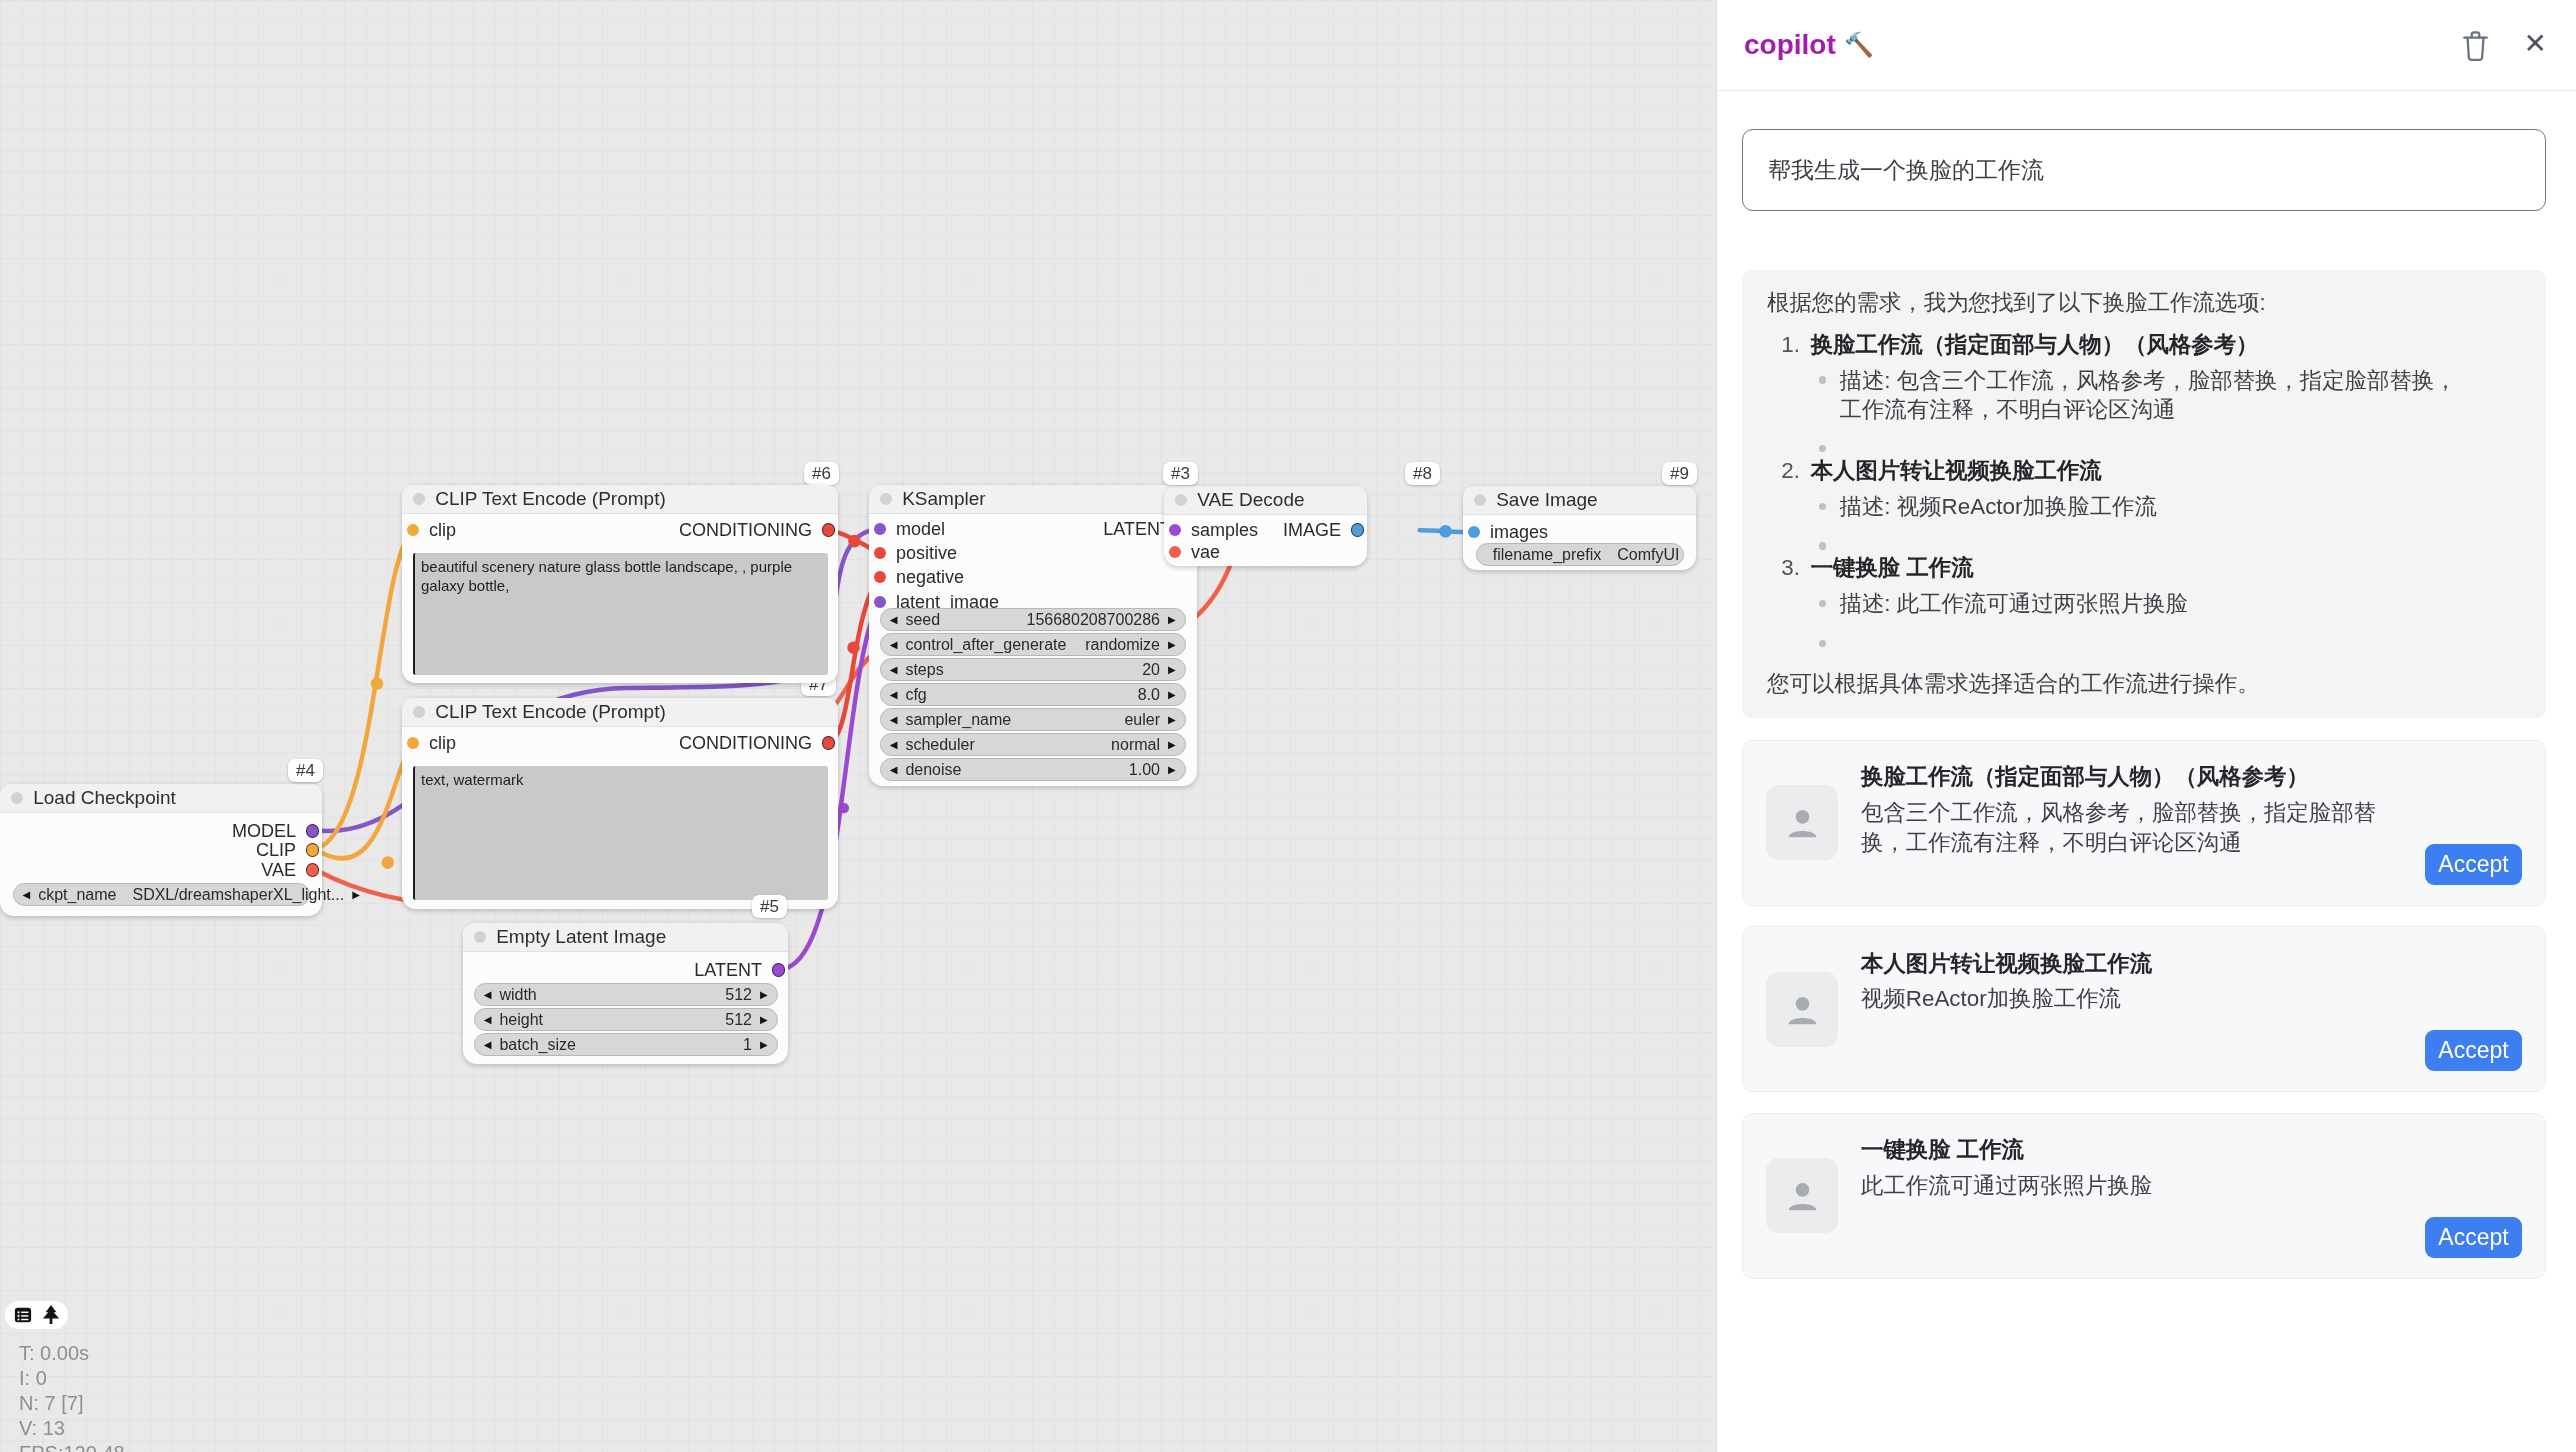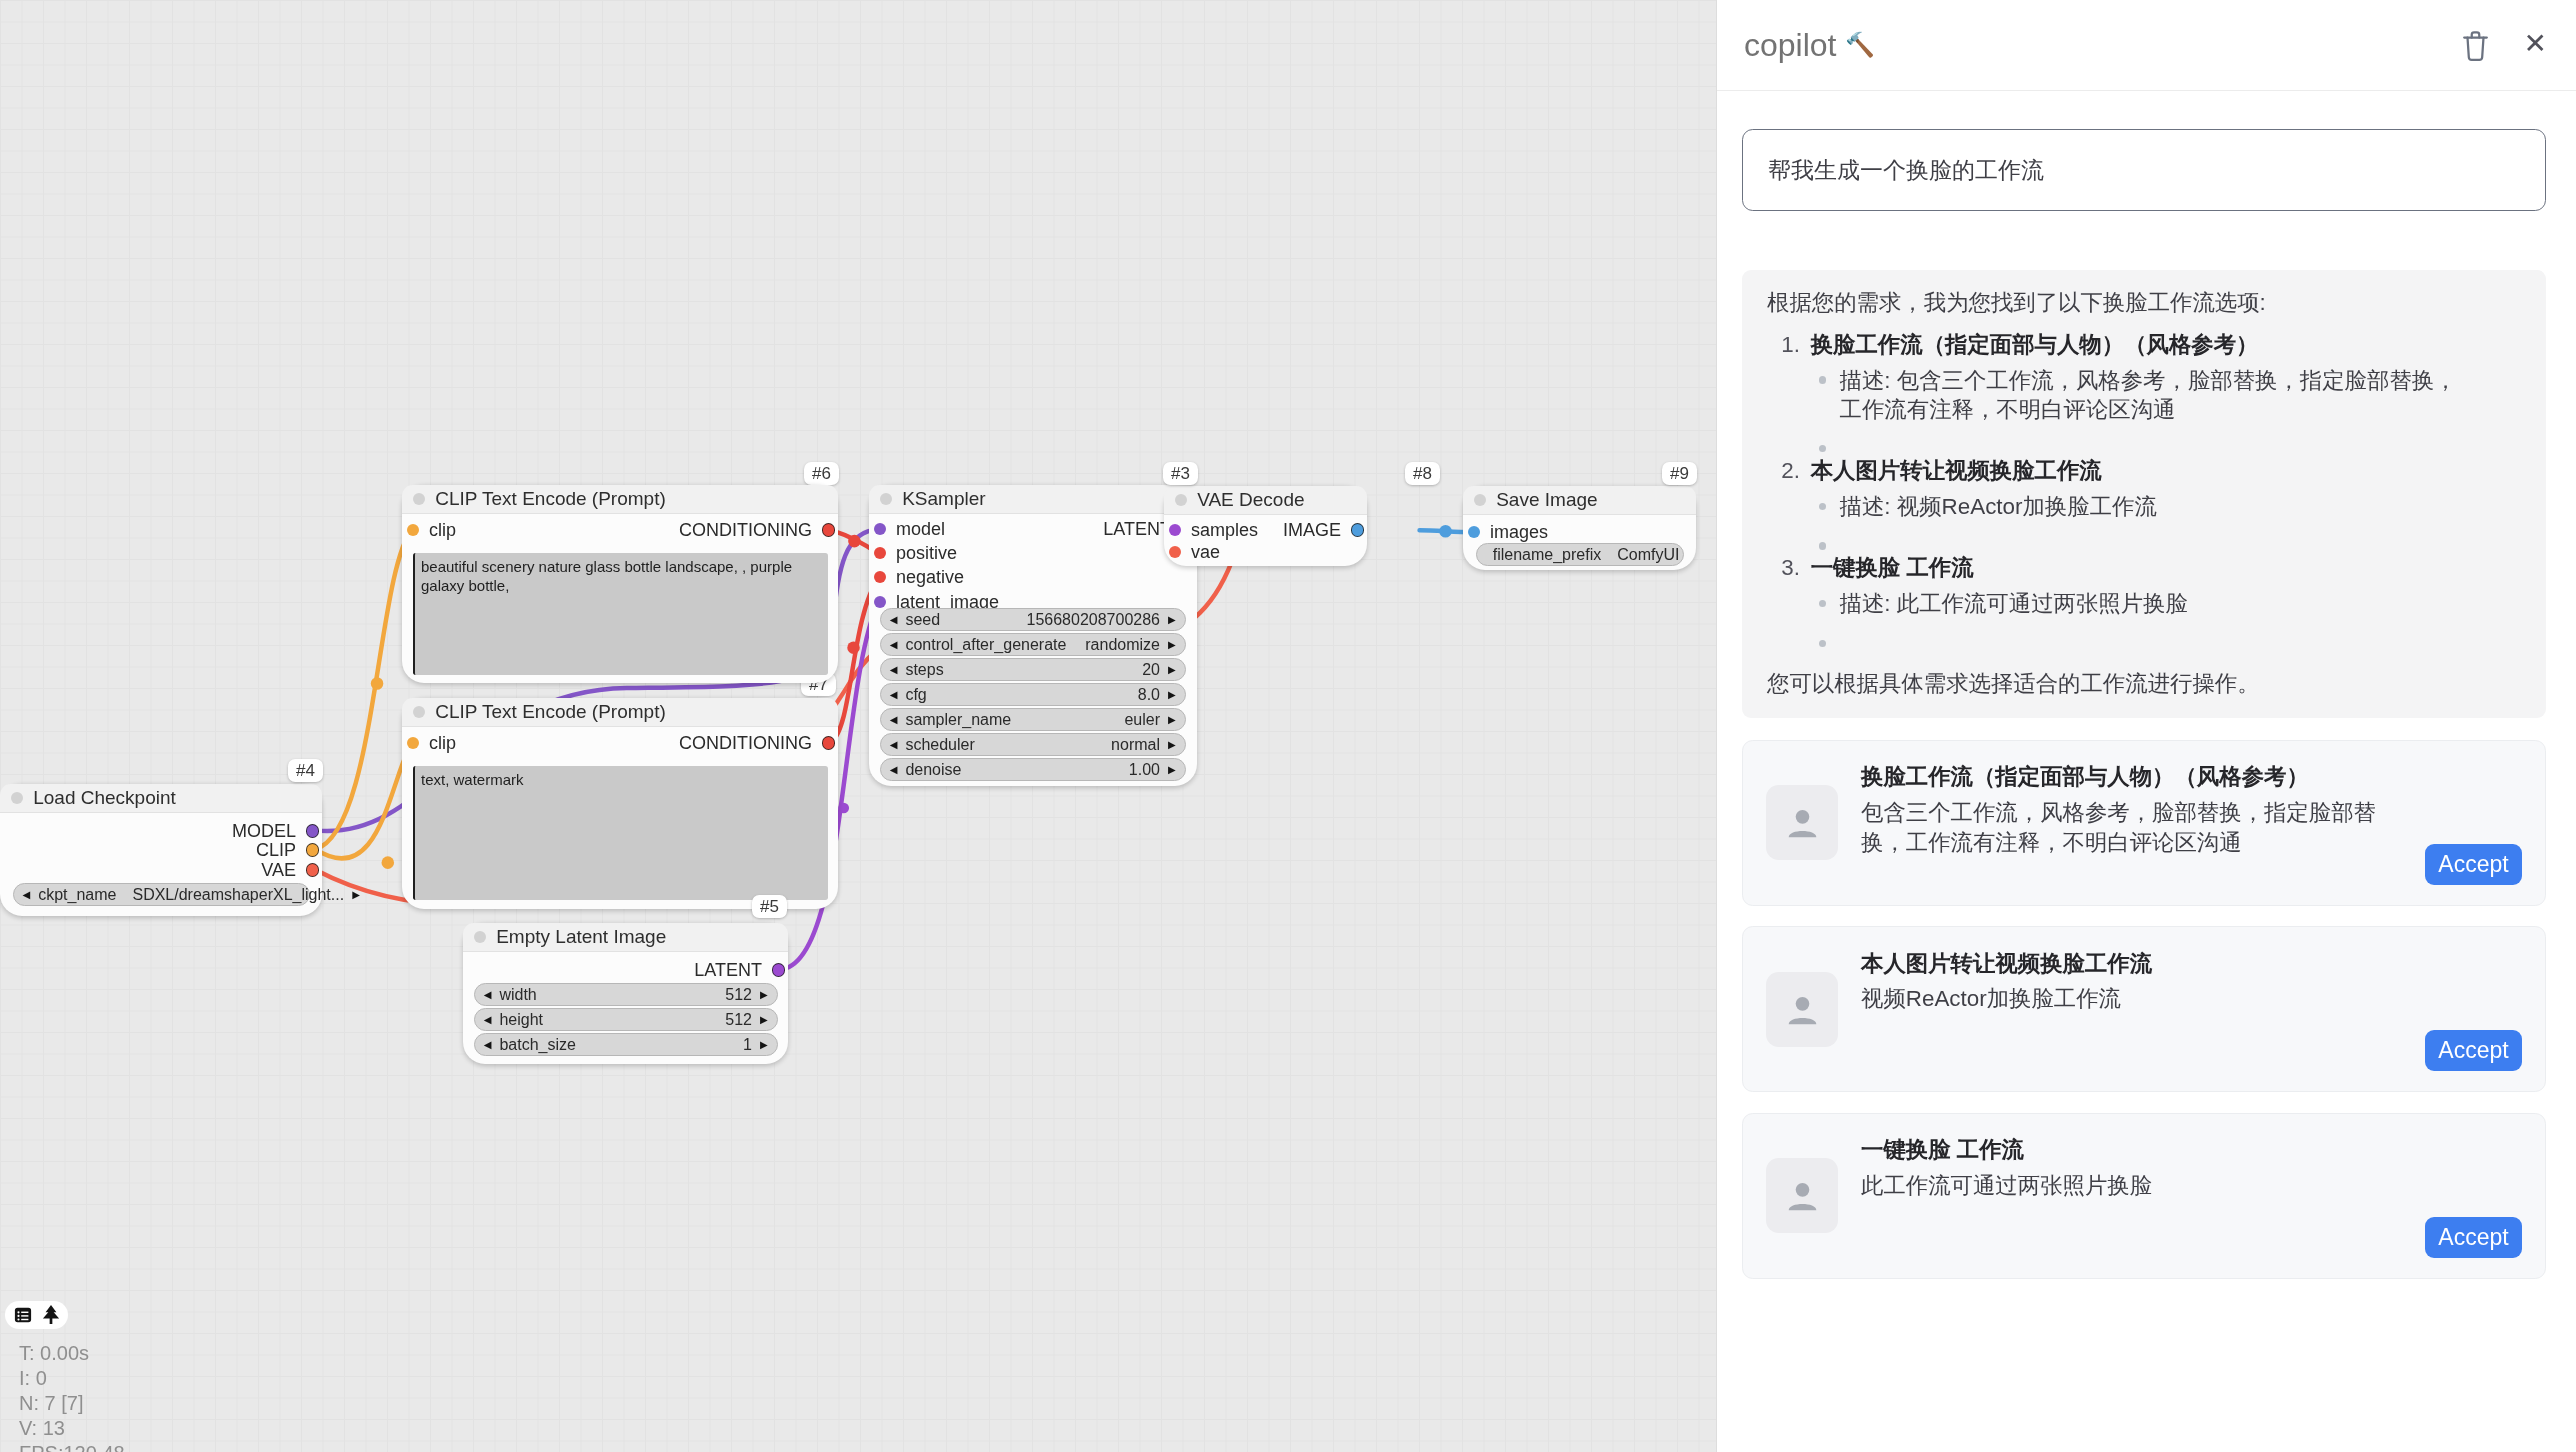--- a/index.html
+++ b/index.html
@@ -13,21 +13,21 @@
     background-size:21.5px 21.5px;}
   .topbar{position:absolute;left:0;top:0;width:1716px;height:21.5px;background:linear-gradient(#343434,#1b1b1b);
     color:#f2f2f2;font-size:14.3px;font-weight:bold;line-height:21.5px;padding-left:8px;z-index:60}
   #wires{position:absolute;left:0;top:0;z-index:1}
   path.wire{fill:none;stroke-width:5;stroke-linecap:round}
   .w-model{stroke:var(--wire-model)} .w-clip{stroke:var(--wire-clip)} .w-vae{stroke:var(--wire-vae)}
   .w-cond{stroke:var(--wire-cond)} .w-latent{stroke:var(--wire-latent)} .w-image{stroke:var(--wire-image)}
   .d-model{fill:var(--wire-model)} .d-clip{fill:var(--wire-clip)}
   .d-cond{fill:var(--wire-cond)} .d-latent{fill:var(--wire-latent)} .d-image{fill:var(--wire-image)}
 
-  .node{position:absolute;background:#fcfcfc;border-radius:22px;box-shadow:0 1.8px 5.4px rgba(0,0,0,.20);z-index:10}
+  .node{position:absolute;background:#fcfcfc;border-radius:14px;box-shadow:0 1.8px 5.4px rgba(0,0,0,.20);z-index:10}
   .ntitle{height:29px;background:#f1f1f1;border-bottom:0.9px solid #e2e2e2;border-radius:10.7px 10.7px 0 0;
     display:flex;align-items:center;gap:10px;padding-left:10.7px;font-size:19px;color:#2e2e2e;white-space:nowrap}
   .ndot{width:12.5px;height:12.5px;border-radius:50%;background:#d2d2d2;flex:none}
   .port{position:absolute;height:20px;display:flex;align-items:center;gap:10px;font-size:18px;color:#2b2b2b;white-space:nowrap}
   .port.in{left:4.5px}
   .port.out{right:2.7px}
   .pdot{width:12.5px;height:12.5px;border-radius:50%;flex:none}
   .pdot.ring{border:1.8px solid rgba(25,25,25,.8);width:13.4px;height:13.4px}
   .pd-model{background:var(--wire-model)} .pd-clip{background:var(--wire-clip)} .pd-vae{background:var(--wire-vae)}
   .pd-cond{background:var(--wire-cond)} .pd-latent{background:var(--wire-latent)} .pd-image{background:var(--wire-image)}
@@ -40,21 +40,21 @@
   .badge{position:absolute;height:23px;line-height:23px;padding:0 8px;background:#fff;border-radius:7.2px;
     font-size:17px;color:#3a3a3a;box-shadow:0 0.9px 2.7px rgba(0,0,0,.25);z-index:12;white-space:nowrap}
 
   .statsbar{position:absolute;left:5.4px;top:1301px;width:63px;height:28px;background:#fff;border-radius:14.3px;
     display:flex;align-items:center;justify-content:center;gap:10.7px;z-index:50}
   .stats{position:absolute;left:19px;top:1341px;font-size:20px;line-height:25px;color:#8f8f8f;z-index:50}
 
   
   #panel{position:absolute;left:1716px;top:0;width:860px;height:1453px;background:#fff;border-left:0.9px solid #ddd;z-index:100}
   .phead{height:91px;border-bottom:0.9px solid #ececec;display:flex;align-items:center;padding:0 27px;position:relative}
-  .ptitle{font-size:32px;font-weight:normal;color:#737373}
+  .ptitle{font-size:28px;font-weight:bold;color:#a21caf}
   .pemoji{font-size:24px;margin-left:9px}
   .hbtn{position:absolute;top:30px;background:none;border:none;cursor:pointer}
   .hbtn.trash{right:86px}
   .hbtn.closex{right:29px;font-size:28px;color:#52525b;top:27px;font-family:"DejaVu Sans",sans-serif}
 
   .pbody{position:absolute;top:92px;left:0;right:0;bottom:162px;padding:37px 30px 0 25px;overflow:hidden}
   .umsg{border:1.8px solid #6b7280;border-radius:10.7px;padding:23px 25px;font-size:23px;color:#3f3f46;line-height:34px}
   .abubble{margin-top:59px;background:#f4f4f5;border-radius:9px;padding:18px 25px 20px;font-size:22.4px;color:#3f3f46;line-height:29px}
   .aitem{display:flex;gap:10.7px;margin-top:12.5px;padding-left:14.3px}
   .anum{color:#52525b}

